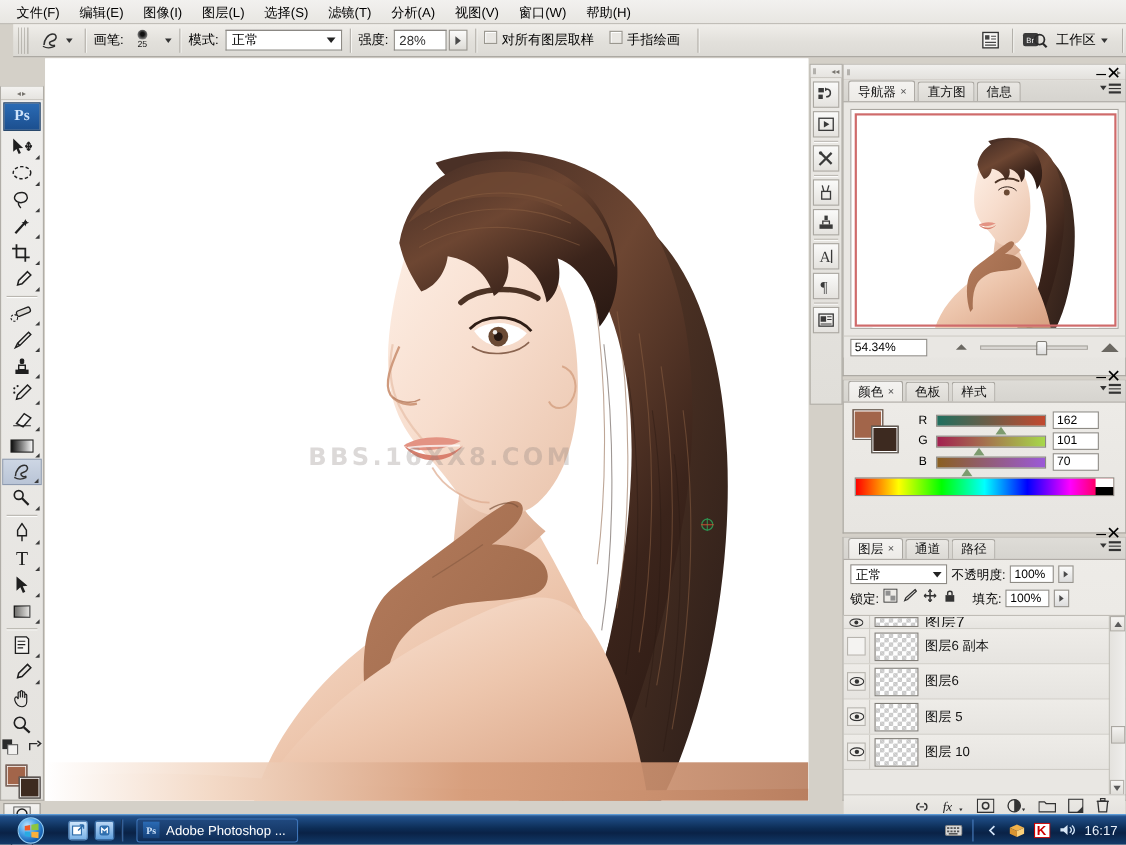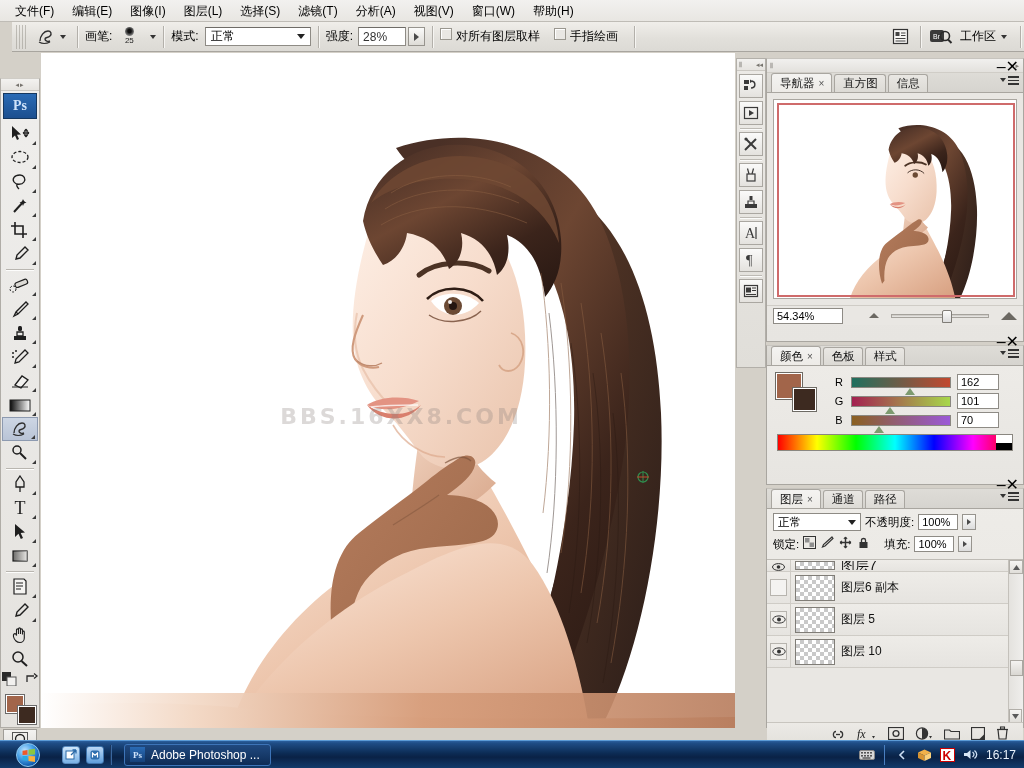--- a/index.html
+++ b/index.html
@@ -963,20 +963,32 @@
         </div>
 
         <div class="lrow">
           <div class="eye-cell">
             <span class="eye-box off"></span>
           </div>
           <div class="lthumb"></div>
           <span class="lname">图层6 副本</span>
         </div>
 
+        <div class="lrow">
+          <div class="eye-cell">
+            <span class="eye-box">
+              <svg width="14" height="9" viewBox="0 0 14 9">
+                  <ellipse cx="7" cy="4.5" rx="6.2" ry="3.6" fill="none" stroke="#333" stroke-width="1"></ellipse>
+                  <circle cx="7" cy="4.5" r="2" fill="#333"></circle>
+                </svg>
+            </span>
+          </div>
+          <div class="lthumb"></div>
+          <span class="lname">图层6</span>
+        </div>
 
         <div class="lrow">
           <div class="eye-cell">
             <span class="eye-box">
               <svg width="14" height="9" viewBox="0 0 14 9">
                   <ellipse cx="7" cy="4.5" rx="6.2" ry="3.6" fill="none" stroke="#333" stroke-width="1"></ellipse>
                   <circle cx="7" cy="4.5" r="2" fill="#333"></circle>
                 </svg>
             </span>
           </div>

